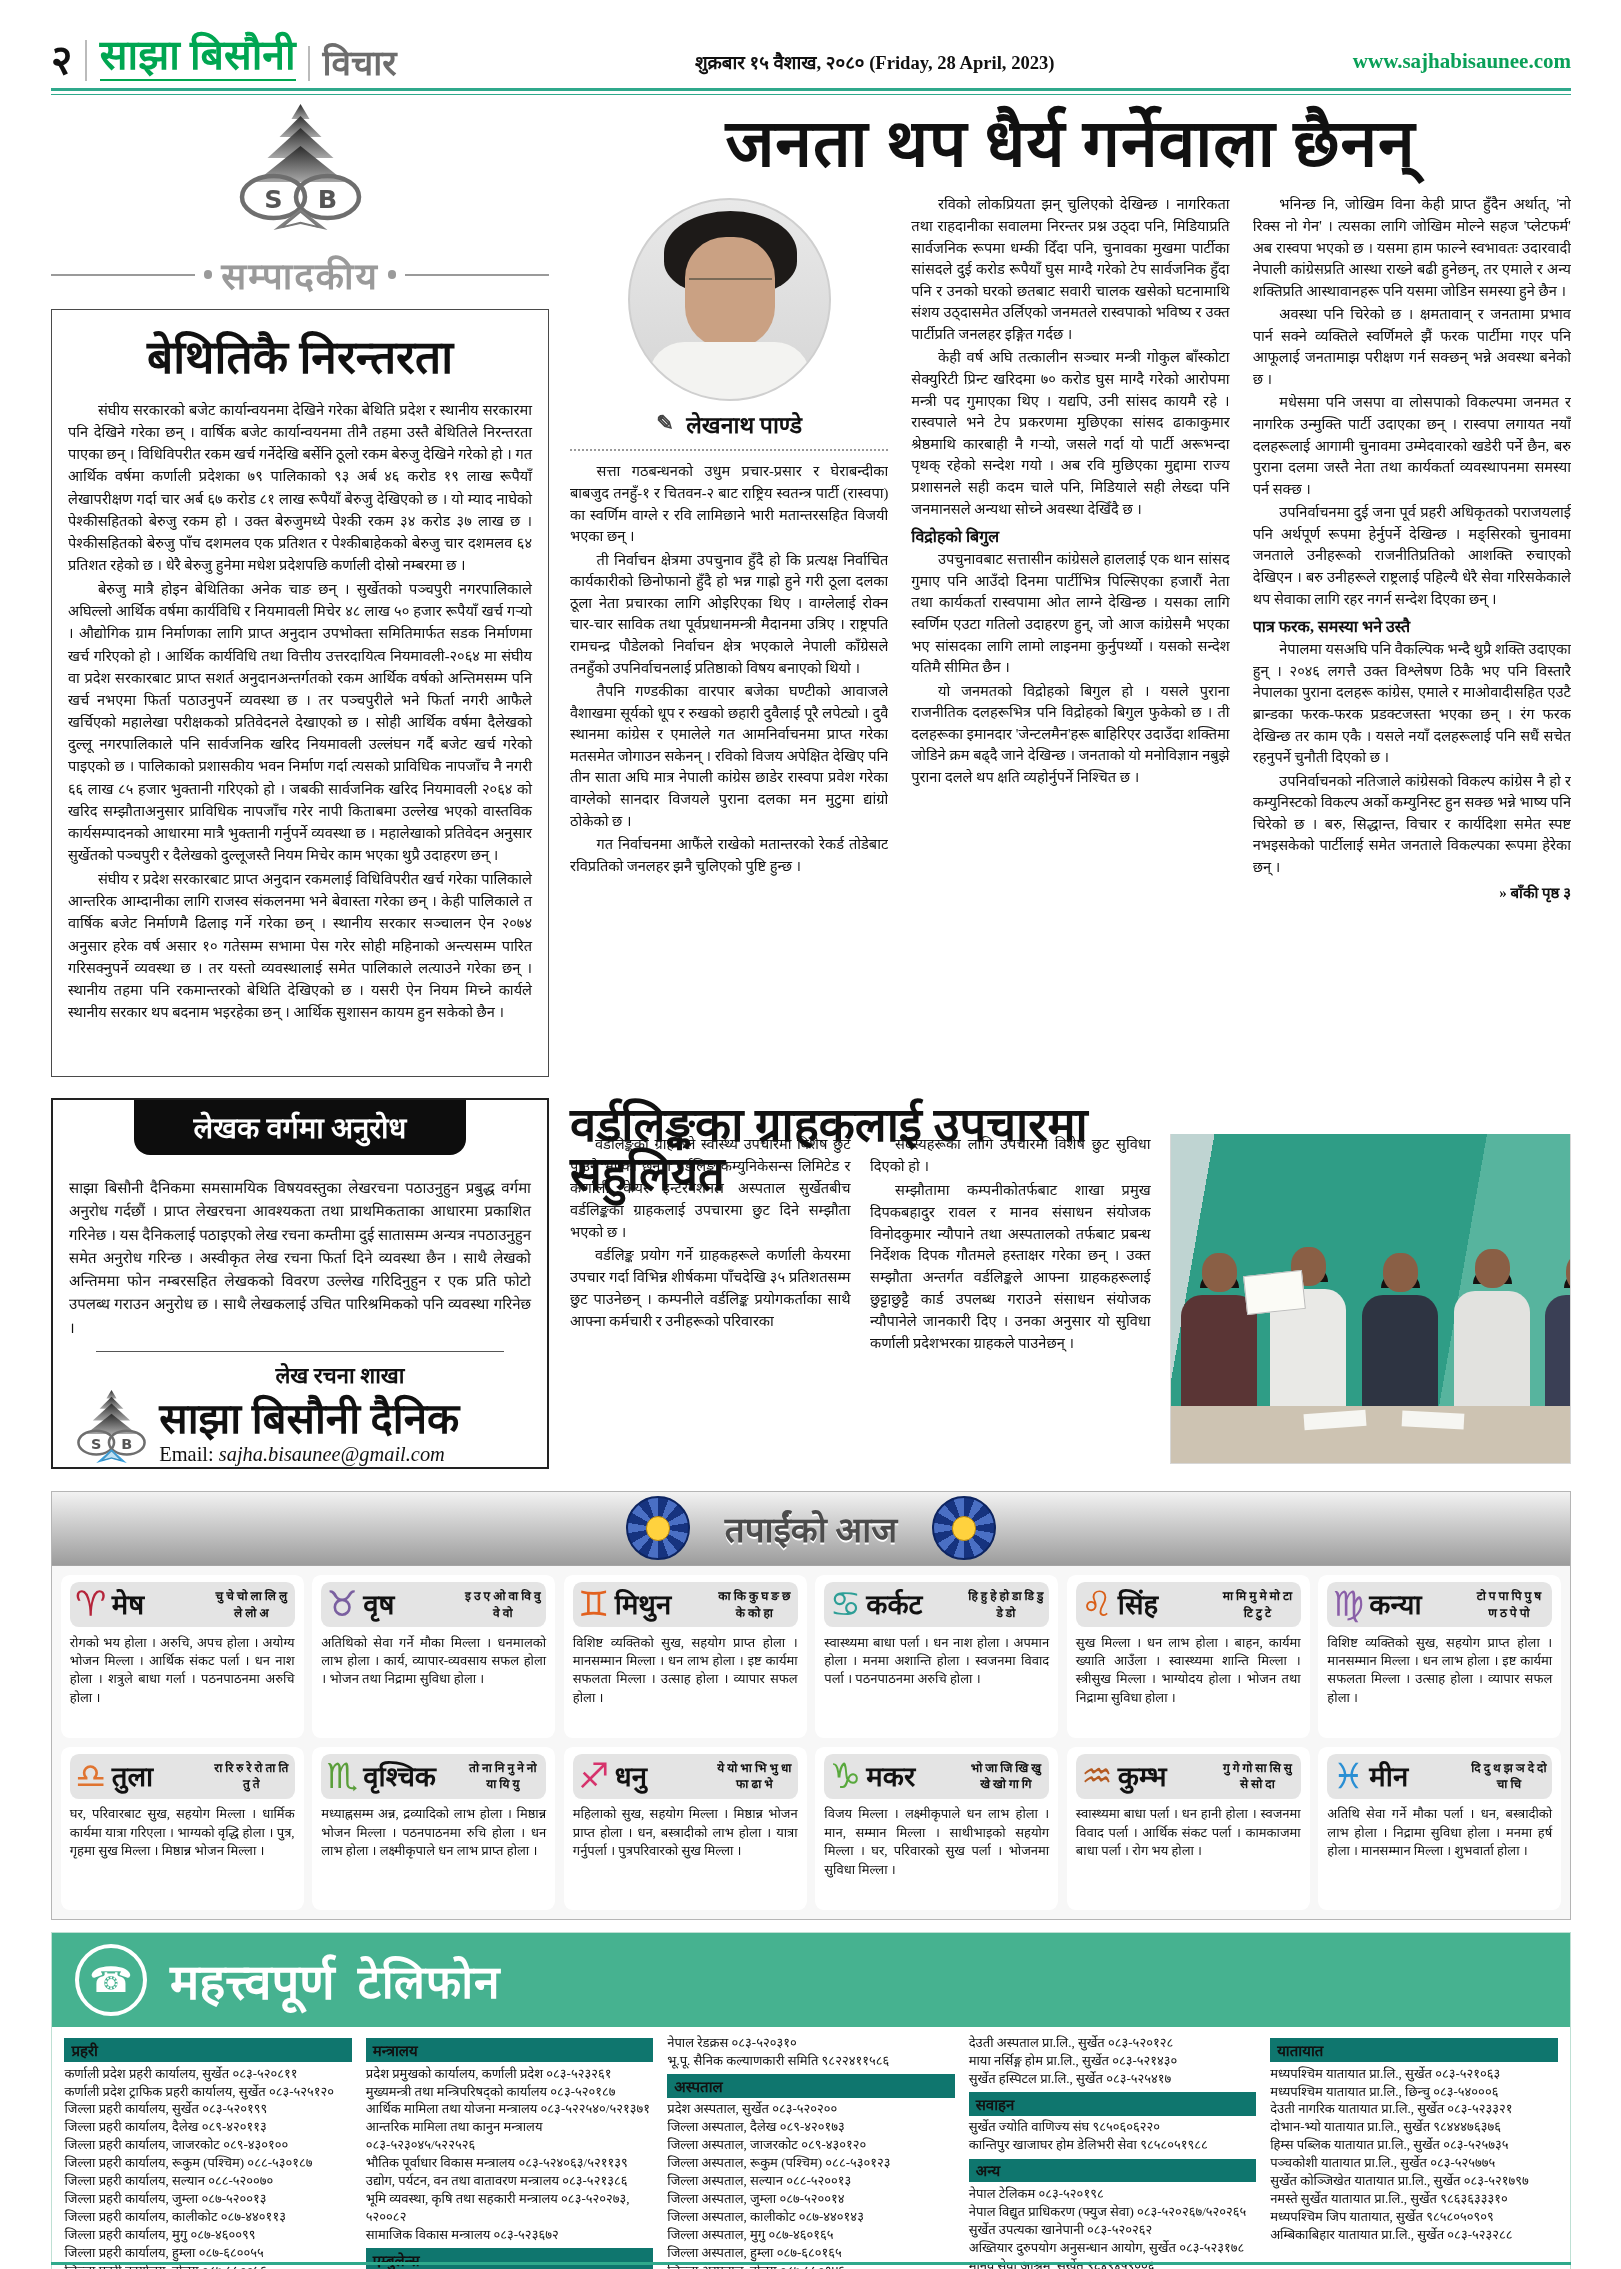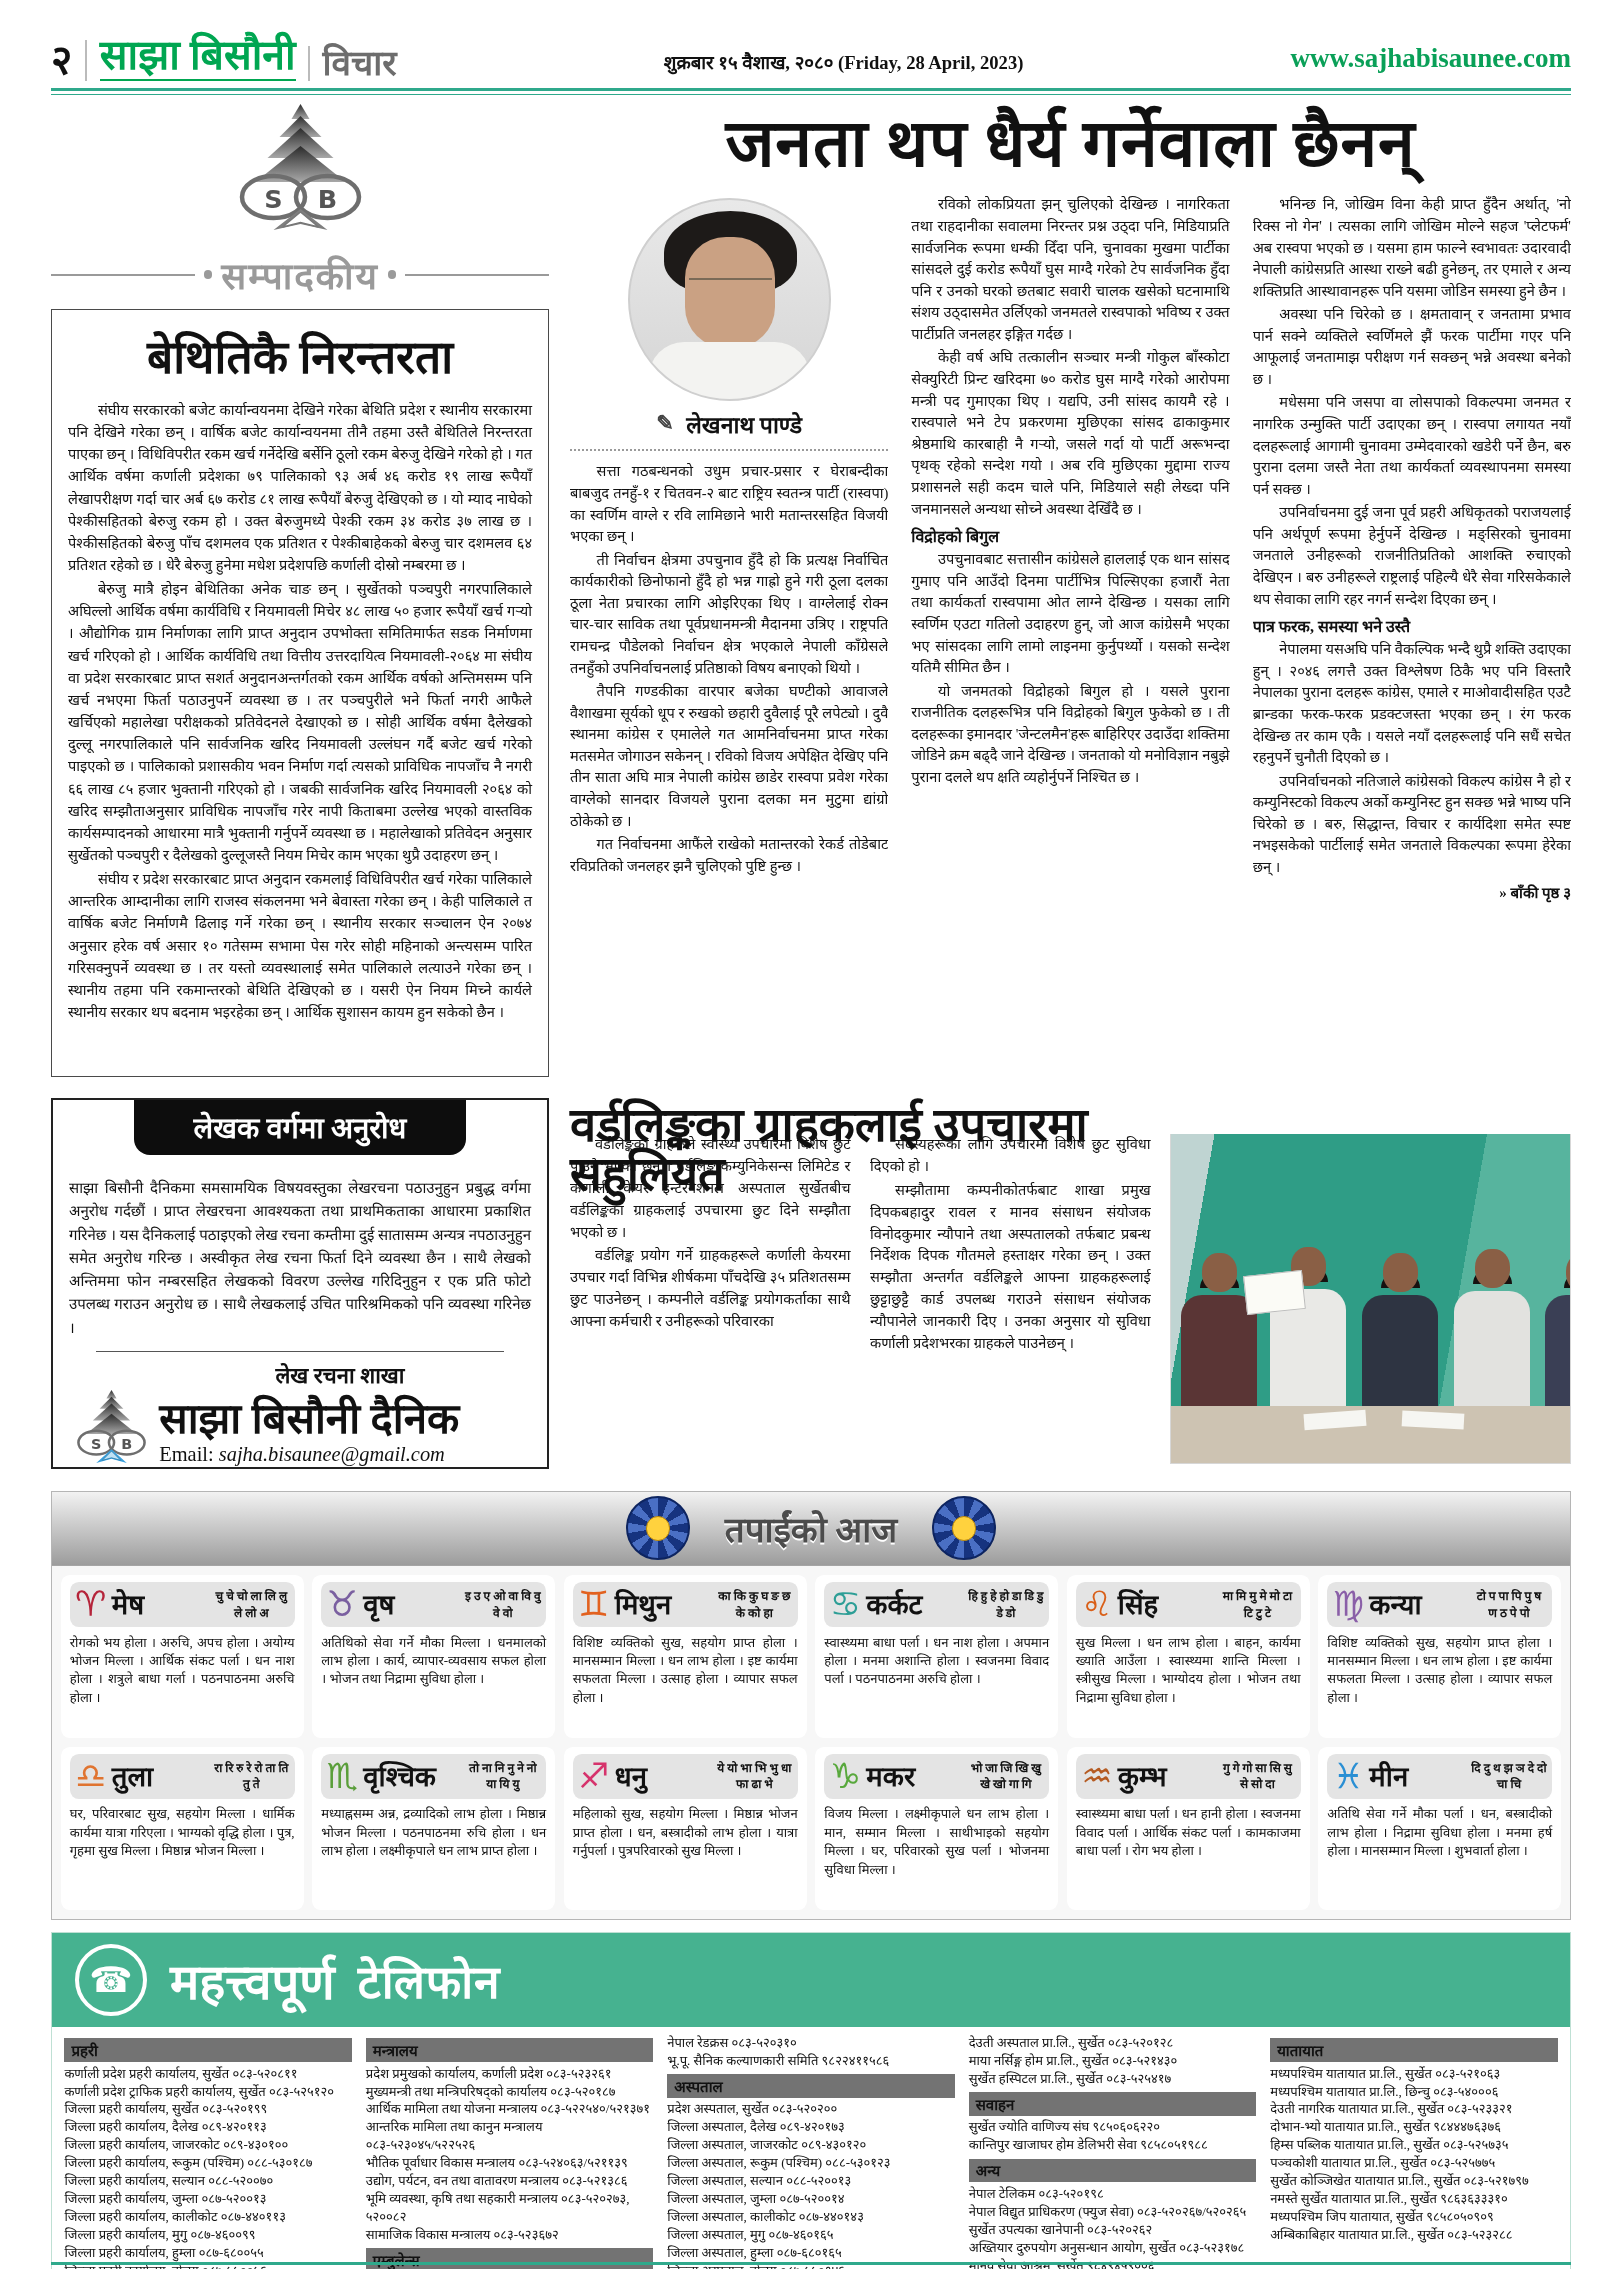--- a/index.html
+++ b/index.html
@@ -7,21 +7,21 @@
         font-family:"Liberation Serif","DejaVu Serif",serif;color:#111;margin:0 auto;}
   .inner{padding:5.3px 51px 0 51px;}
 
   
   header{display:flex;align-items:flex-end;gap:12.4px;height:76px;}
   .pageno{font-size:41px;font-weight:800;line-height:1;}
   .hsep{width:2.7px;height:41px;background:#bbb;}
   .masthead{font-size:41px;font-weight:800;color:#00a651;line-height:1;border-bottom:2.7px solid #00a651;padding-bottom:3.5px;}
   .hsection{font-size:35px;color:#6d6d6d;font-weight:700;line-height:1;border-left:2.7px solid #bbb;padding-left:12.4px;}
   .hdate{flex:1;text-align:center;font-size:18.6px;font-weight:700;padding-bottom:7px;}
-  .hurl{font-size:27px;color:#0aa058;font-weight:600;padding-bottom:7px;}
+  .hurl{font-size:21px;color:#0aa058;font-weight:600;padding-bottom:7px;}
   .rule-thick{border-top:3.5px solid #2fa98c;margin-top:7px;}
   .rule-thin{border-top:1.8px solid #2fa98c;margin-top:2.7px;}
 
   
   .content{display:flex;gap:21px;margin-top:8.9px;height:1373px;overflow:hidden;}
   .left-col{width:498px;flex:none;}
   .right-col{flex:1;min-width:0;}
 
   
   .sb-logo-big{width:151px;margin:0 auto;}
@@ -95,21 +95,21 @@
   .sign-pred{font-size:13px;line-height:1.42;text-align:justify;margin-top:6.2px;}
 
   
   .phone{margin-top:12.4px;border:1.8px solid #bfe0d4;border-bottom:none;}
   .ph-banner{height:94px;background:#46b290;display:flex;align-items:center;gap:23px;padding:0 23px;}
   .ph-ic{width:64px;height:64px;border:4.4px solid #fff;border-radius:50%;display:flex;align-items:center;justify-content:center;
          font-size:35px;color:#fff;flex:none;font-family:"DejaVu Sans",sans-serif;}
   .ph-t1{font-size:49px;color:#fff;font-weight:600;}
   .ph-t2{font-size:46px;color:#fff;font-weight:800;letter-spacing:0.9px;}
   .ph-grid{display:grid;grid-template-columns:repeat(5,1fr);gap:0 14px;padding:7px 12.4px 8.9px;background:#fff;}
-  .ph-h{background:#737373;font-weight:800;font-size:15px;padding:1.8px 7px;margin:4.4px 0 2.7px;}
+  .ph-h{background:#0f766e;font-weight:800;font-size:15px;padding:1.8px 7px;margin:4.4px 0 2.7px;}
   .ph-e{font-size:13px;line-height:1.38;}
   .bot-rule{position:absolute;left:51px;right:51px;bottom:5.3px;border-top:3.5px solid #2fa98c;}
   .bot-rule2{position:absolute;left:51px;right:51px;bottom:0;border-top:1.8px solid #2fa98c;}
 </style>
 </head>
 <body>
 
 <div class="page">
   <div class="inner">
 

